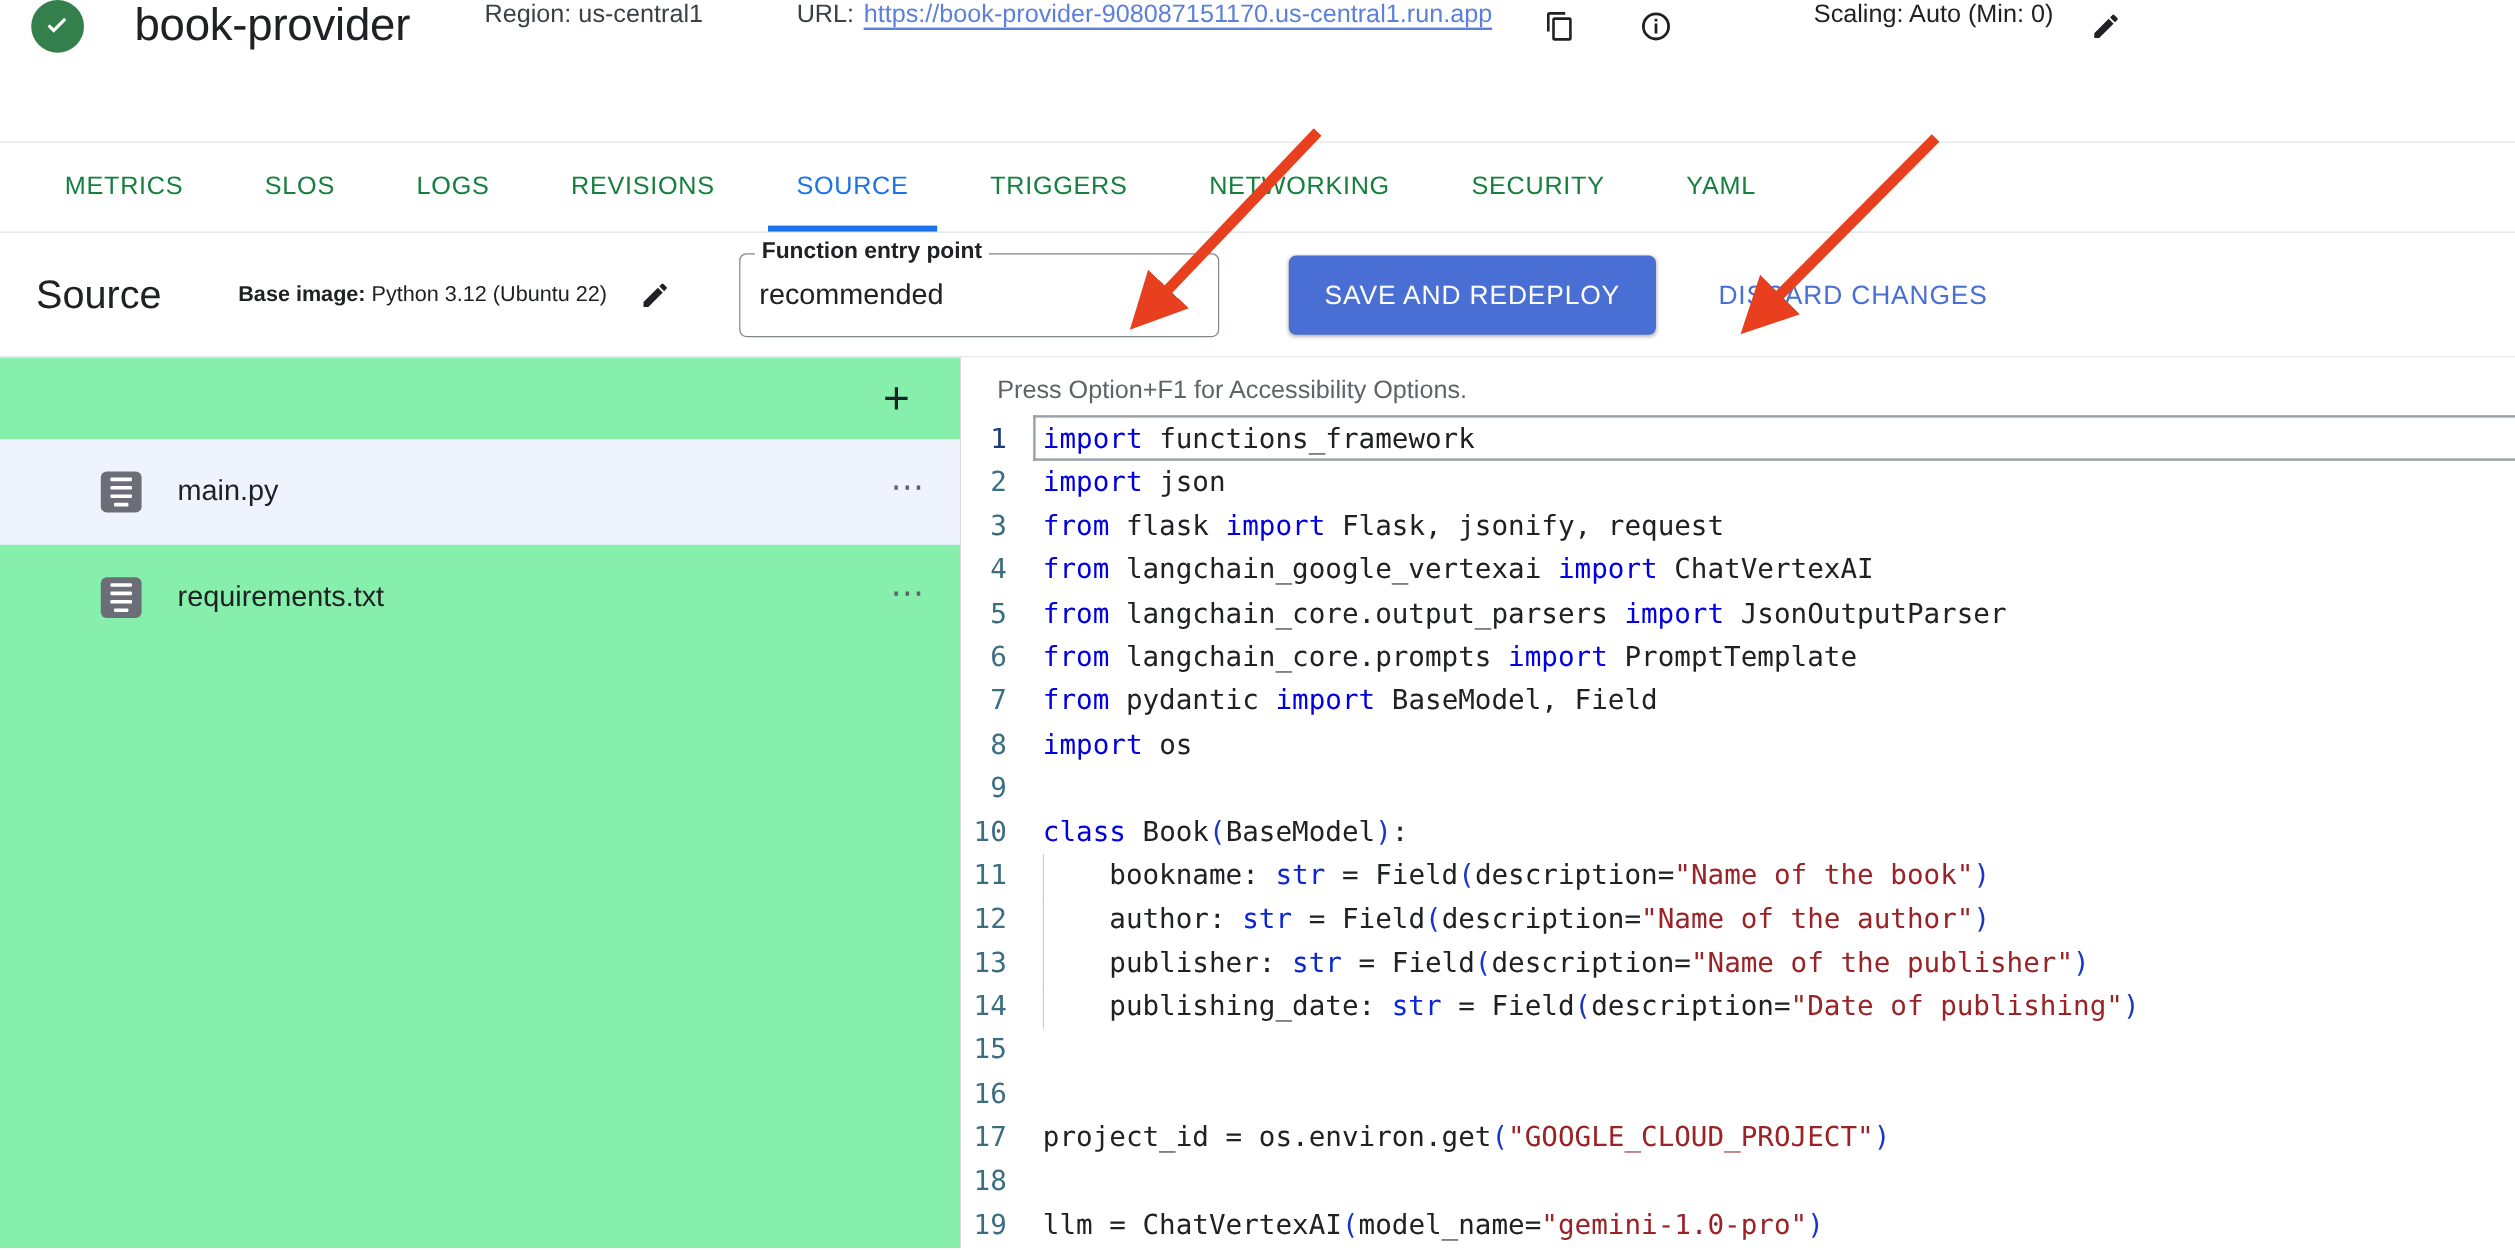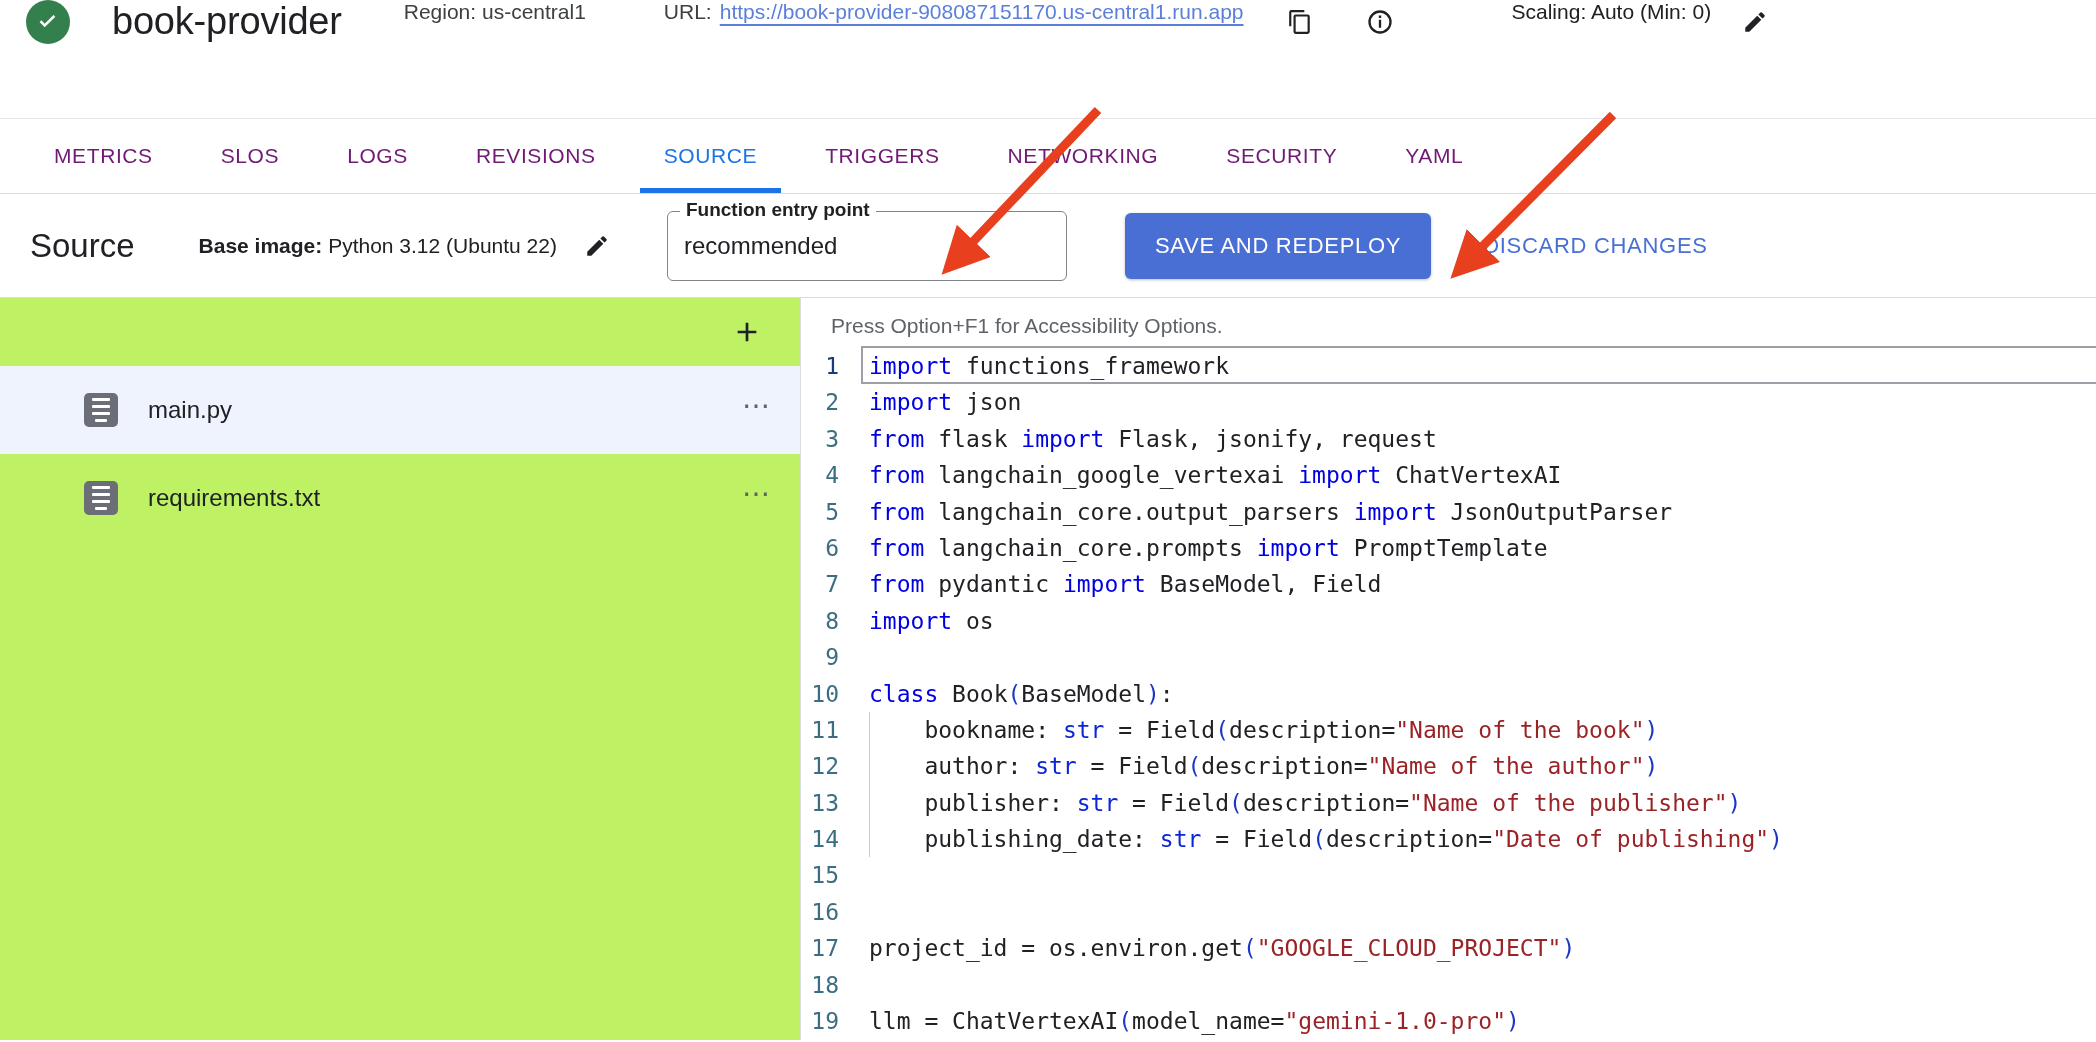--- a/index.html
+++ b/index.html
@@ -79,21 +79,21 @@
     display: flex;
     align-items: stretch;
     padding-left: 20px;
     background: #fff;
   }
   .tab {
     display: flex; align-items: center; justify-content:center;
     padding: 0 34px;
     font-size: 21px;
     letter-spacing: 0.6px;
-    color: #701a75;
+    color: #15803d;
     cursor: pointer;
     position: relative;
     white-space: nowrap;
   }
   .tab.active { color: #1a73e8; font-weight: 500; }
   .tab.active::after {
     content:"";
     position:absolute; left: 10px; right: 10px; bottom: 0;
     height: 5px; background: #1a73e8;
   }
@@ -108,21 +108,21 @@
     background: #fff;
   }
   .source-heading {
     font-size: 33px;
     color: #202124;
     font-weight: 400;
     margin-right: 40px;
     white-space: nowrap;
   }
   .base-image {
-    font-size: 21px;
+    font-size: 18px;
     color: #202124;
     white-space: nowrap;
     padding-left: 24px;
   }
   .base-image b { font-weight: 700; }
   .icon-edit-base { margin-left: 18px; }
 
   .entry-field {
     position: relative;
     margin-left: 48px;
@@ -188,21 +188,21 @@
 
   
   .body-split {
     display: flex;
     height: 742px;
     background: #fff;
   }
   .file-panel {
     width: 801px;
     border-right: 1px solid #dadce0;
-    background: #bef264;
+    background: #86efac;
     flex: 0 0 auto;
     position: relative;
   }
   .file-panel-top {
     height: 68px;
     display: flex; align-items: center; justify-content: flex-end;
     padding-right: 28px;
   }
   .add-file-btn {
     width: 50px; height: 50px;

